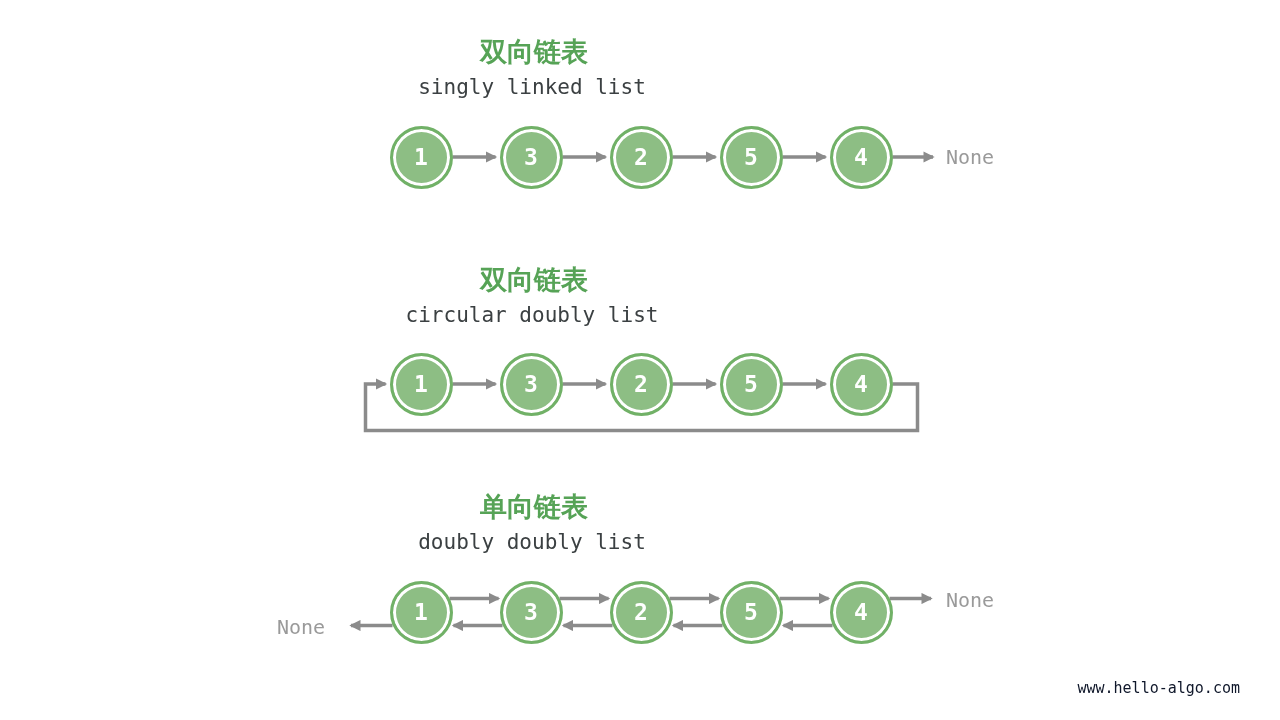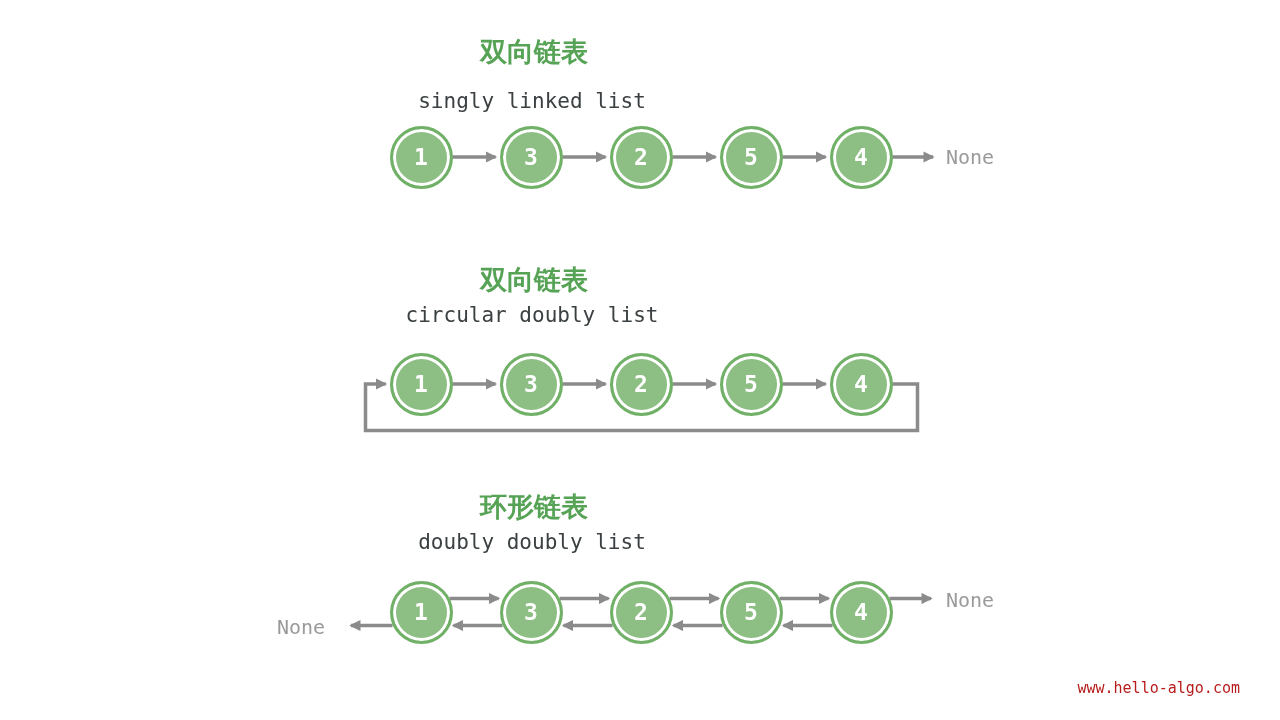--- a/index.html
+++ b/index.html
@@ -21,21 +21,21 @@
     background:#8dbe84;border:3px solid #71b167;
     box-shadow:inset 0 0 0 3px #ffffff;
     color:#ffffff;font-size:23px;font-weight:bold;
     display:flex;align-items:center;justify-content:center;
     box-sizing:content-box;
   }
   .none-label{
     position:absolute;font-size:20px;line-height:30px;color:#9a9a9a;text-align:right;
   }
   .footer{
-    position:absolute;right:40px;top:679px;font-size:15px;color:#b91c1c;
+    position:absolute;right:40px;top:679px;font-size:15px;color:#0f172a;
   }
   .arrows{position:absolute;left:0;top:0;pointer-events:none;}
 </style>
 </head>
 <body>
 
 <div class="canvas">
 
   <svg class="arrows" width="1280" height="720" viewBox="0 0 1280 720">
     <defs>
@@ -68,40 +68,40 @@
       <line x1="889.5" y1="598.5" x2="931" y2="598.5" marker-end="url(#ah)"></line>
       <line x1="502.5" y1="625.5" x2="453.5" y2="625.5" marker-end="url(#ah)"></line>
       <line x1="612.5" y1="625.5" x2="563.5" y2="625.5" marker-end="url(#ah)"></line>
       <line x1="722.5" y1="625.5" x2="673.5" y2="625.5" marker-end="url(#ah)"></line>
       <line x1="832.5" y1="625.5" x2="783.5" y2="625.5" marker-end="url(#ah)"></line>
       <line x1="392.5" y1="625.5" x2="351" y2="625.5" marker-end="url(#ah)"></line>
     </g>
   </svg>
 
   <div class="title-zh" style="top:37px">双向链表</div>
-  <div class="title-en" style="top:87px">singly linked list</div>
+  <div class="title-en" style="top:73px">singly linked list</div>
 
   <div class="node" style="left:389.5px;top:125.5px">1</div>
   <div class="node" style="left:499.5px;top:125.5px">3</div>
   <div class="node" style="left:609.5px;top:125.5px">2</div>
   <div class="node" style="left:719.5px;top:125.5px">5</div>
   <div class="node" style="left:829.5px;top:125.5px">4</div>
 
   <div class="none-label" style="left:946px;top:142px">None</div>
 
   <div class="title-zh" style="top:265px">双向链表</div>
   <div class="title-en" style="top:301px">circular doubly list</div>
 
   <div class="node" style="left:389.5px;top:352.5px">1</div>
   <div class="node" style="left:499.5px;top:352.5px">3</div>
   <div class="node" style="left:609.5px;top:352.5px">2</div>
   <div class="node" style="left:719.5px;top:352.5px">5</div>
   <div class="node" style="left:829.5px;top:352.5px">4</div>
 
-  <div class="title-zh" style="top:492px">环形链表</div>
+  <div class="title-zh" style="top:492px">单向链表</div>
   <div class="title-en" style="top:528px">doubly doubly list</div>
 
   <div class="node" style="left:389.5px;top:580.5px">1</div>
   <div class="node" style="left:499.5px;top:580.5px">3</div>
   <div class="node" style="left:609.5px;top:580.5px">2</div>
   <div class="node" style="left:719.5px;top:580.5px">5</div>
   <div class="node" style="left:829.5px;top:580.5px">4</div>
 
   <div class="none-label" style="left:946px;top:585px">None</div>
   <div class="none-label" style="left:277px;top:612px">None</div>

